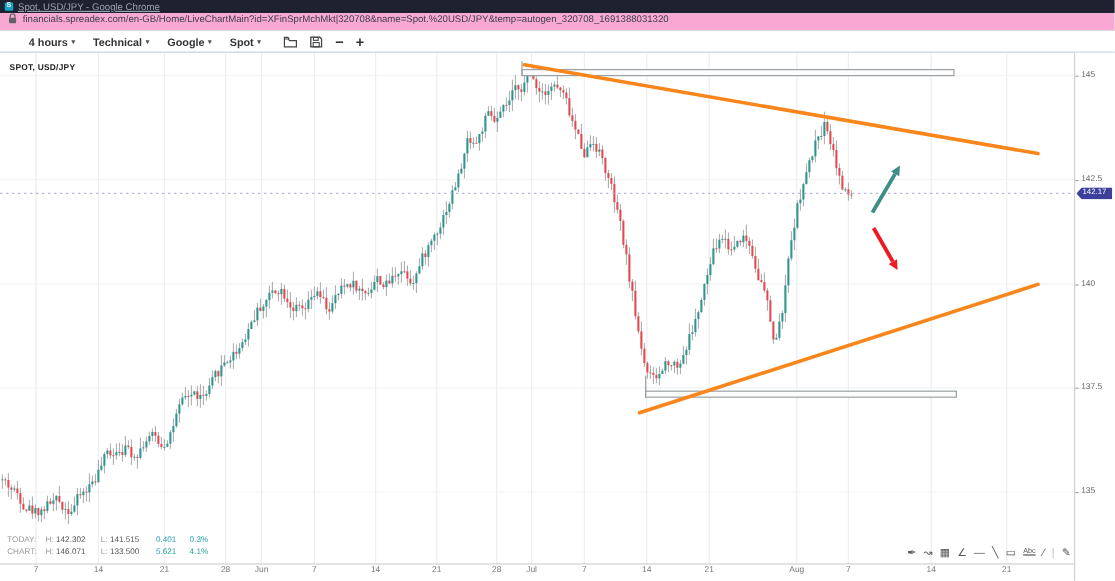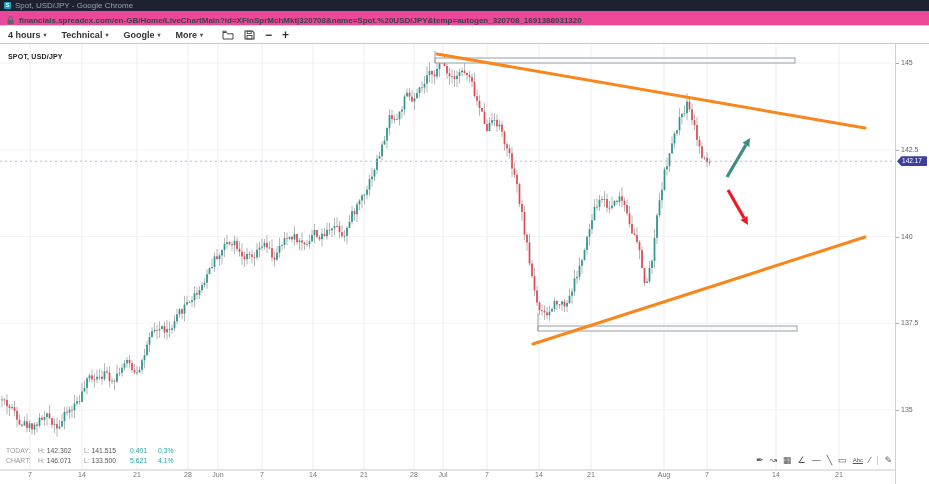--- a/index.html
+++ b/index.html
@@ -2,28 +2,28 @@
 <html><head>
 <meta charset="utf-8">
 <style>
   html,body{margin:0;padding:0;}
   body{width:929px;height:484px;position:relative;overflow:hidden;background:#fff;
        font-family:"Liberation Sans",sans-serif;-webkit-font-smoothing:antialiased;}
   
   .titlebar{height:11px;background:#1e2230;display:flex;align-items:center;gap:4px;padding-left:4px;}
   .favicon{width:7px;height:7px;border-radius:1px;background:#13a3c7;color:#fff;font-size:6px;
            line-height:7px;text-align:center;font-weight:bold;flex:0 0 auto;}
-  .wtitle{font-size:8px;color:#98a0ad;white-space:nowrap;}
+  .wtitle{font-size:8px;color:#98a0ad;white-space:nowrap;text-decoration:underline;}
   
-  .urlbar{height:14px;background:#ec4899;border-bottom:1px solid #d9dadf;display:flex;
-          align-items:flex-end;gap:5px;padding-left:7px;font-weight:bold;}
+  .urlbar{height:14px;background:#f9a8d4;border-bottom:1px solid #d9dadf;display:flex;
+          align-items:flex-start;gap:5px;padding-left:7px;}
   .url{font-size:8px;color:#3a3f45;white-space:nowrap;}
   
   .toolbar{height:17px;border-bottom:1px solid #b9cdd8;background:#fff;display:flex;
-           align-items:center;gap:15px;padding-left:8px;}
+           align-items:center;gap:15px;padding-left:24px;}
   .menu{display:flex;align-items:center;gap:3px;font-size:9px;color:#333;font-weight:bold;cursor:pointer;}
   .caret{font-size:6px;color:#555;}
   .tbico{display:flex;align-items:center;color:#444;cursor:pointer;}
   .tbtxt{font-size:12px;font-weight:bold;color:#333;line-height:10px;cursor:pointer;}
   .tbgroup{display:flex;align-items:center;gap:10px;margin-left:4px;}
   
   .chart-area{position:relative;width:929px;height:440px;background:#fff;}
   #plot{position:absolute;left:0;top:0;}
   .symbol-label{position:absolute;left:8px;top:9px;font-size:7px;font-weight:bold;color:#222;
                 letter-spacing:.2px;}
@@ -74,21 +74,21 @@
   </span>
   <span class="menu">
     <span>Technical</span>
       <span class="caret">▾</span>
   </span>
   <span class="menu">
     <span>Google</span>
       <span class="caret">▾</span>
   </span>
   <span class="menu">
-    <span>More</span>
+    <span>Spot</span>
       <span class="caret">▾</span>
   </span>
   <span class="tbgroup">
     <span class="tbico">
       <svg width="12" height="10" viewBox="0 0 12 10">
           <path d="M1 2.5h3.2l1.2 1.3H11V9H1z" fill="none" stroke="#444" stroke-width="1"></path>
           <path d="M1 2.5V1.2h3l1 1.3" fill="none" stroke="#444" stroke-width="1"></path>
         </svg>
     </span>
     <span class="tbico">

